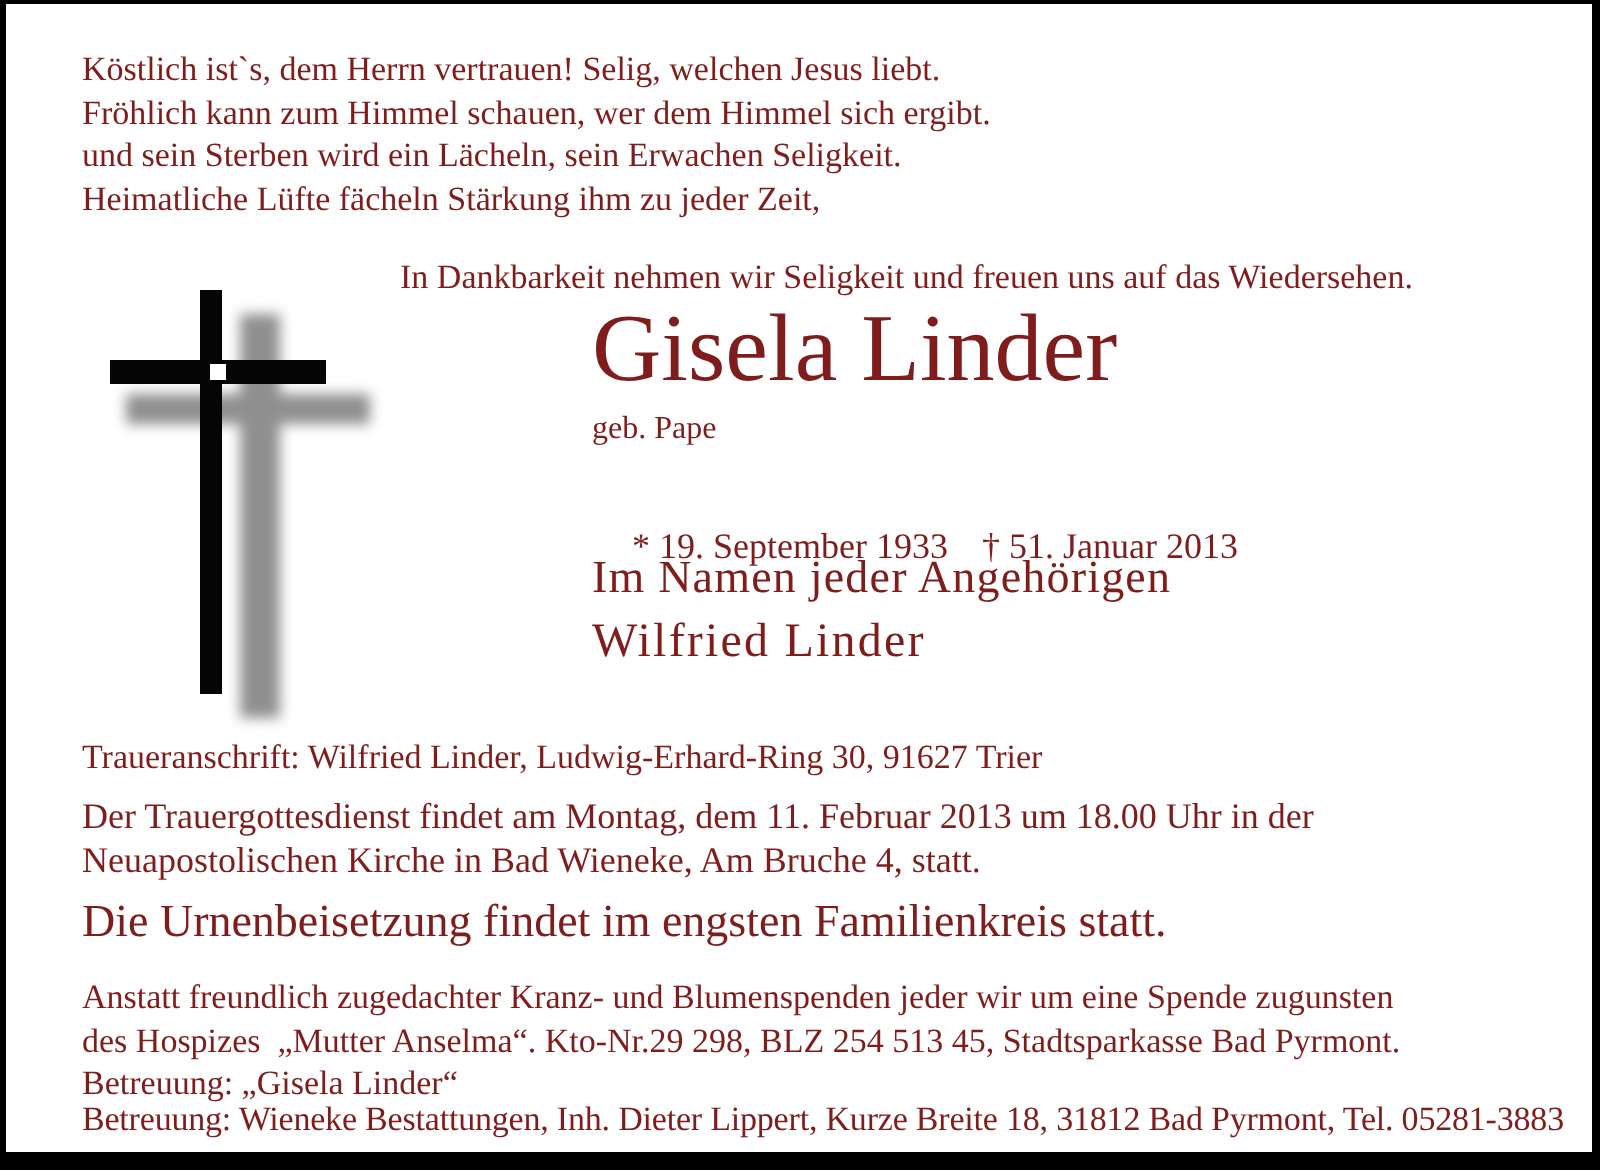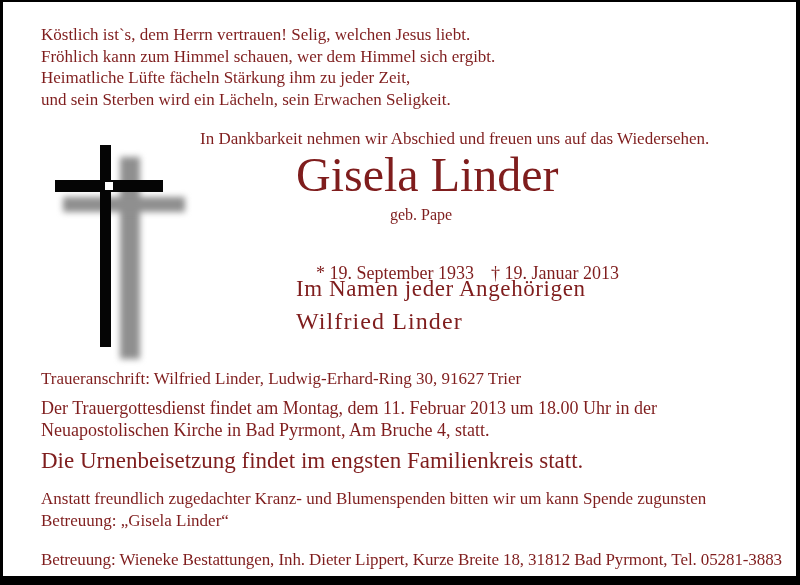--- a/index.html
+++ b/index.html
@@ -24,73 +24,74 @@
   
   .cross { left: 40px; top: 135px; width: 160px; height: 230px; }
   .cross .bar { position: absolute; }
   .shadow-v { left: 77px; top: 20px; width: 20px; height: 202px; background: #8f8f8f; filter: blur(3.2px); }
   .shadow-h { left: 20px; top: 60px; width: 122px; height: 15px; background: #8f8f8f; filter: blur(3.2px); }
   .black-v  { left: 57px; top: 8px;  width: 11px; height: 202px; background: #050505; }
   .black-h  { left: 12px; top: 43px; width: 108px; height: 12px; background: #050505; }
   .white-sq { left: 62px; top: 45px; width: 8px; height: 8px; background: #ffffff; }
 
   .name { left: 293px; top: 148px; font-size: 48px; line-height: 50px; font-weight: 400; margin: 0; white-space: pre; }
-  .maiden { left: 293px; top: 203px; width: 250px; text-align: center; font-size: 16px; line-height: 19px; white-space: pre; }
+  .maiden { left: 293px; top: 203px; width: 250px; font-size: 16px; line-height: 19px; white-space: pre; }
   .dates { left: 295px; top: 238px; font-size: 18px; line-height: 22px; white-space: pre; }
   .dates .death { margin-left: 17px; }
   .in-name { left: 293px; top: 274px; font-size: 23px; line-height: 26px; letter-spacing: 0.6px; white-space: pre; }
   .mourner { left: 293px; top: 306px; font-size: 24px; line-height: 27px; font-weight: 400; letter-spacing: 1.1px; white-space: pre; }
 
   .address { left: 38px; top: 366px; font-size: 17px; line-height: 22px; white-space: pre; }
   .service { left: 38px; top: 395px; font-size: 18px; line-height: 22.4px; }
   .burial  { left: 38px; top: 448px; font-size: 23px; line-height: 22px; white-space: pre; }
   .donation { left: 38px; top: 486px; font-size: 17px; line-height: 21.5px; }
   .undertaker { left: 38px; top: 549px; font-size: 17px; line-height: 18px; white-space: pre; letter-spacing: -0.1px; }
 </style>
 </head>
 <body>
 
 <div class="ad">
 
   <div class="abs poem">
     <div class="line">Köstlich ist`s, dem Herrn vertrauen! Selig, welchen Jesus liebt.</div>
     <div class="line">Fröhlich kann zum Himmel schauen, wer dem Himmel sich ergibt.</div>
+    <div class="line">und sein Sterben wird ein Lächeln, sein Erwachen Seligkeit.</div>
     <div class="line">Heimatliche Lüfte fächeln Stärkung ihm zu jeder Zeit,</div>
-    <div class="line">und sein Sterben wird ein Lächeln, sein Erwachen Seligkeit.</div>
   </div>
 
-  <div class="abs intro">In Dankbarkeit nehmen wir Abschied und freuen uns auf das Wiedersehen.</div>
+  <div class="abs intro">In Dankbarkeit nehmen wir Seligkeit und freuen uns auf das Wiedersehen.</div>
 
   <div class="abs cross">
     <div class="bar shadow-v"></div>
     <div class="bar shadow-h"></div>
     <div class="bar black-v"></div>
     <div class="bar black-h"></div>
     <div class="bar white-sq"></div>
   </div>
 
   <h1 class="abs name">Gisela Linder</h1>
   <div class="abs maiden">geb. Pape</div>
 
   <div class="abs dates">
-    <span class="birth">* 19. September 1933</span><span class="death">† 19. Januar 2013</span>
+    <span class="birth">* 19. September 1933</span><span class="death">† 51. Januar 2013</span>
   </div>
 
   <div class="abs in-name">Im Namen jeder Angehörigen</div>
   <div class="abs mourner">Wilfried Linder</div>
 
   <div class="abs address">Traueranschrift: Wilfried Linder, Ludwig-Erhard-Ring 30, 91627 Trier</div>
 
   <div class="abs service">
     <div class="line">Der Trauergottesdienst findet am Montag, dem 11. Februar 2013 um 18.00 Uhr in der</div>
-    <div class="line">Neuapostolischen Kirche in Bad Pyrmont, Am Bruche 4, statt.</div>
+    <div class="line">Neuapostolischen Kirche in Bad Wieneke, Am Bruche 4, statt.</div>
   </div>
 
   <div class="abs burial">Die Urnenbeisetzung findet im engsten Familienkreis statt.</div>
 
   <div class="abs donation">
-    <div class="line">Anstatt freundlich zugedachter Kranz- und Blumenspenden bitten wir um kann Spende zugunsten</div>
+    <div class="line">Anstatt freundlich zugedachter Kranz- und Blumenspenden jeder wir um eine Spende zugunsten</div>
+    <div class="line">des Hospizes  „Mutter Anselma“. Kto-Nr.29 298, BLZ 254 513 45, Stadtsparkasse Bad Pyrmont.</div>
     <div class="line">Betreuung: „Gisela Linder“</div>
   </div>
 
   <div class="abs undertaker">Betreuung: Wieneke Bestattungen, Inh. Dieter Lippert, Kurze Breite 18, 31812 Bad Pyrmont, Tel. 05281-3883</div>
 
 </div>
 
 </body></html>

